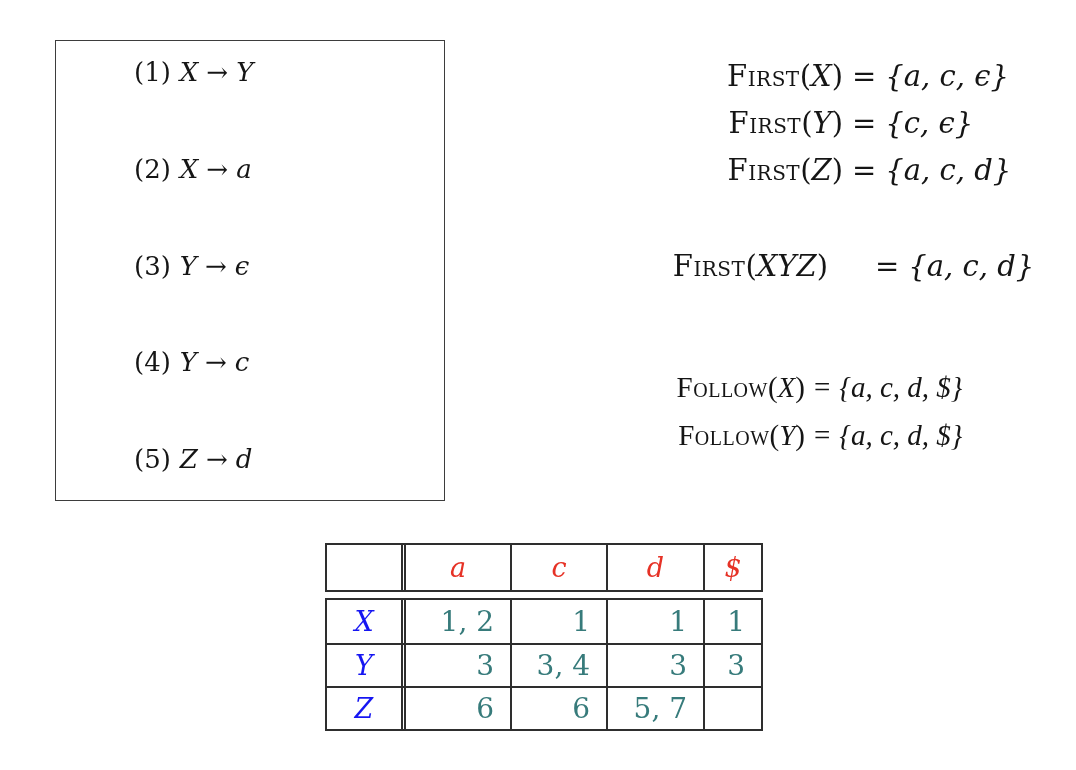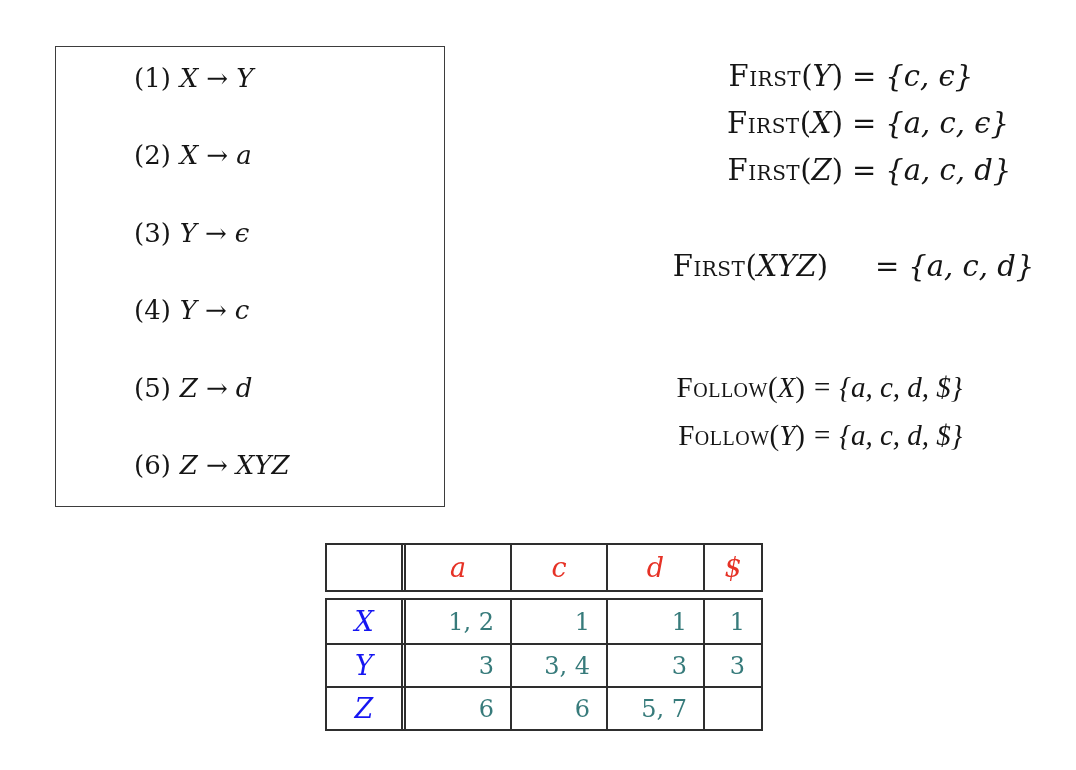--- a/index.html
+++ b/index.html
@@ -17,21 +17,21 @@
     font-family: "DejaVu Serif", "Liberation Serif", serif;
     color: var(--ink);
     position: relative;
     overflow: hidden;
   }
   .it { font-style: italic; }
   .sc { font-variant: small-caps; letter-spacing: 0.5px; }
 
   
   .gbox {
-    position: absolute; left: 55px; top: 46px;
+    position: absolute; left: 55px; top: 40px;
     width: 390px; height: 461px;
     border: 1.5px solid #3d3d3d;
     display: flex; flex-direction: column; justify-content: space-between;
     padding: 16px 8px 26px 78px;
     font-size: 26px;
   }
   .prod { white-space: nowrap; }
   .prod .num { margin-right: 9px; }
   .prod .arr { margin: 0 8px; }
 
@@ -50,21 +50,21 @@
 
   
   .ptable { position: absolute; left: 325px; top: 543px; }
   .pt-header {
     display: grid; grid-template-columns: 79px 104px 96px 97px 58px;
     border: 2px solid var(--rule); height: 49px;
   }
   .pt-body { margin-top: 6px; border: 2px solid var(--rule); width: 438px; }
   .pt-row { display: grid; grid-template-columns: 79px 104px 96px 97px 58px; height: 43px; }
   .pt-row + .pt-row { border-top: 2px solid var(--rule); }
-  .cell { display: flex; align-items: center; justify-content: center; font-size: 24px; }
+  .cell { display: flex; align-items: center; justify-content: center; font-size: 28px; }
   .cell.dbl { border-right: 5px double var(--rule); }
   .cell.colsep { border-left: 2px solid var(--rule); }
   .cell.th { color: var(--terminal); font-style: italic; font-size: 27px; }
   .cell.rowlabel { color: var(--nonterminal); font-style: italic; font-size: 27px; }
   .cell.entry { color: var(--entry); justify-content: flex-end; padding-right: 16px; }
 </style>
 </head>
 <body>
 
 <div class="gbox">
@@ -76,33 +76,30 @@
   </div>
   <div class="prod">
     <span class="num">(3)</span><span class="it">Y</span><span class="arr">→</span><span class="it">ϵ</span>
   </div>
   <div class="prod">
     <span class="num">(4)</span><span class="it">Y</span><span class="arr">→</span><span class="it">c</span>
   </div>
   <div class="prod">
     <span class="num">(5)</span><span class="it">Z</span><span class="arr">→</span><span class="it">d</span>
   </div>
-  <div class="prod">
-    <span class="num">(6)</span><span class="it">Z</span><span class="arr">→</span><span class="it">XYZ</span>
-  </div>
 </div>
 
 <div class="eqblock first-block">
   <div class="eqline">
+    <div class="lhs"><span class="sc">First</span><span>(</span><span class="it">X</span><span>)</span></div>
+    <div class="rhs-part"><span class="eq">=</span><span class="it">{a, c, ϵ}</span></div>
+  </div>
+  <div class="eqline">
     <div class="lhs"><span class="sc">First</span><span>(</span><span class="it">Y</span><span>)</span></div>
     <div class="rhs-part"><span class="eq">=</span><span class="it">{c, ϵ}</span></div>
-  </div>
-  <div class="eqline">
-    <div class="lhs"><span class="sc">First</span><span>(</span><span class="it">X</span><span>)</span></div>
-    <div class="rhs-part"><span class="eq">=</span><span class="it">{a, c, ϵ}</span></div>
   </div>
   <div class="eqline">
     <div class="lhs"><span class="sc">First</span><span>(</span><span class="it">Z</span><span>)</span></div>
     <div class="rhs-part"><span class="eq">=</span><span class="it">{a, c, d}</span></div>
   </div>
 </div>
 
 <div class="eqblock fxyz-block">
   <div class="eqline">
     <div class="lhs"><span class="sc">First</span><span>(</span><span class="it">XYZ</span><span>)</span></div>

